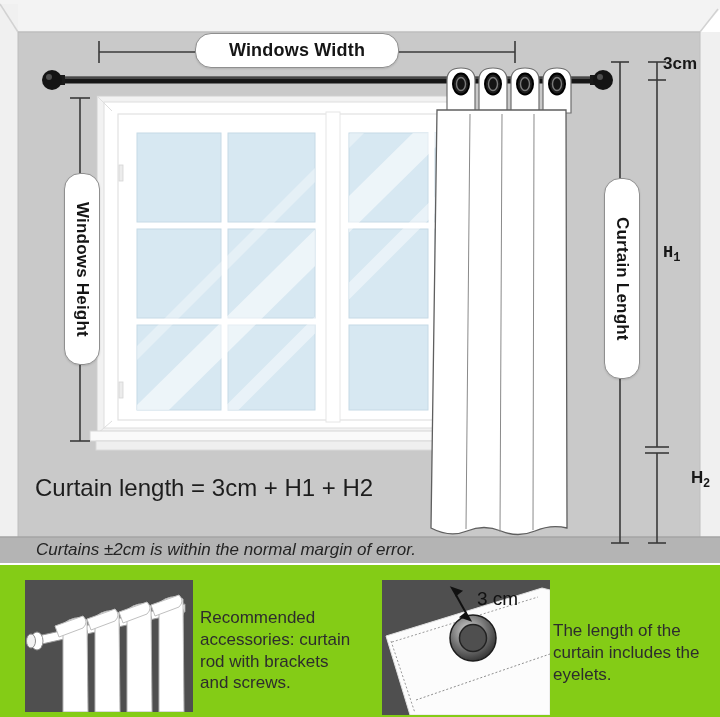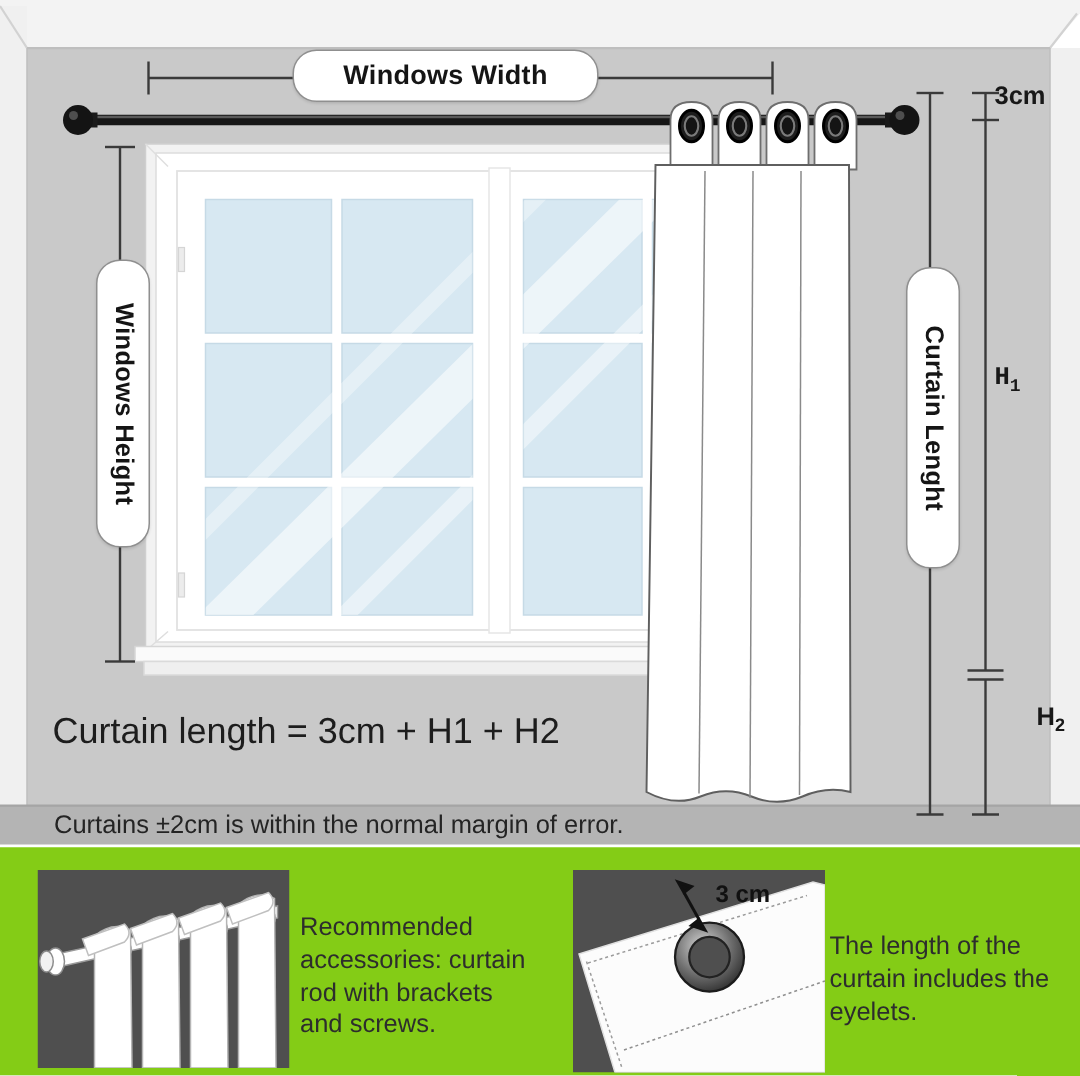--- a/index.html
+++ b/index.html
@@ -15,23 +15,23 @@
     display:flex;align-items:center;justify-content:center;
     font-size:18px;font-weight:600;color:#151515;letter-spacing:.2px;
     box-shadow:0 1px 2px rgba(0,0,0,.12);
   }
   .pill.vertical span{
     writing-mode:vertical-rl;white-space:nowrap;font-size:17px;font-weight:600;
   }
   .dim-label{position:absolute;font-weight:700;font-size:17px;color:#181818;}
   .dim-label sub{font-size:12px;font-weight:700;}
   .formula{position:absolute;font-size:24px;color:#1d1d1d;white-space:nowrap;}
-  .floor-note{position:absolute;font-size:17px;color:#242424;white-space:nowrap;}
+  .floor-note{position:absolute;font-size:17px;color:#242424;white-space:nowrap;font-style:italic;}
   .panel-text{position:absolute;font-size:17px;line-height:1.28;color:#2d2d2d;}
-  .eyelet-size{position:absolute;font-size:16px;font-weight:700;color:#111;}
+  .eyelet-size{position:absolute;font-size:19px;font-weight:400;color:#111;}
 </style>
 </head>
 <body>
 
 <div class="screen">
 
   <svg class="abs" style="left:0;top:0" width="720" height="565" viewBox="0 0 720 565">
 
     <g>
       <rect x="0" y="0" width="720" height="565" fill="#ffffff"></rect>

